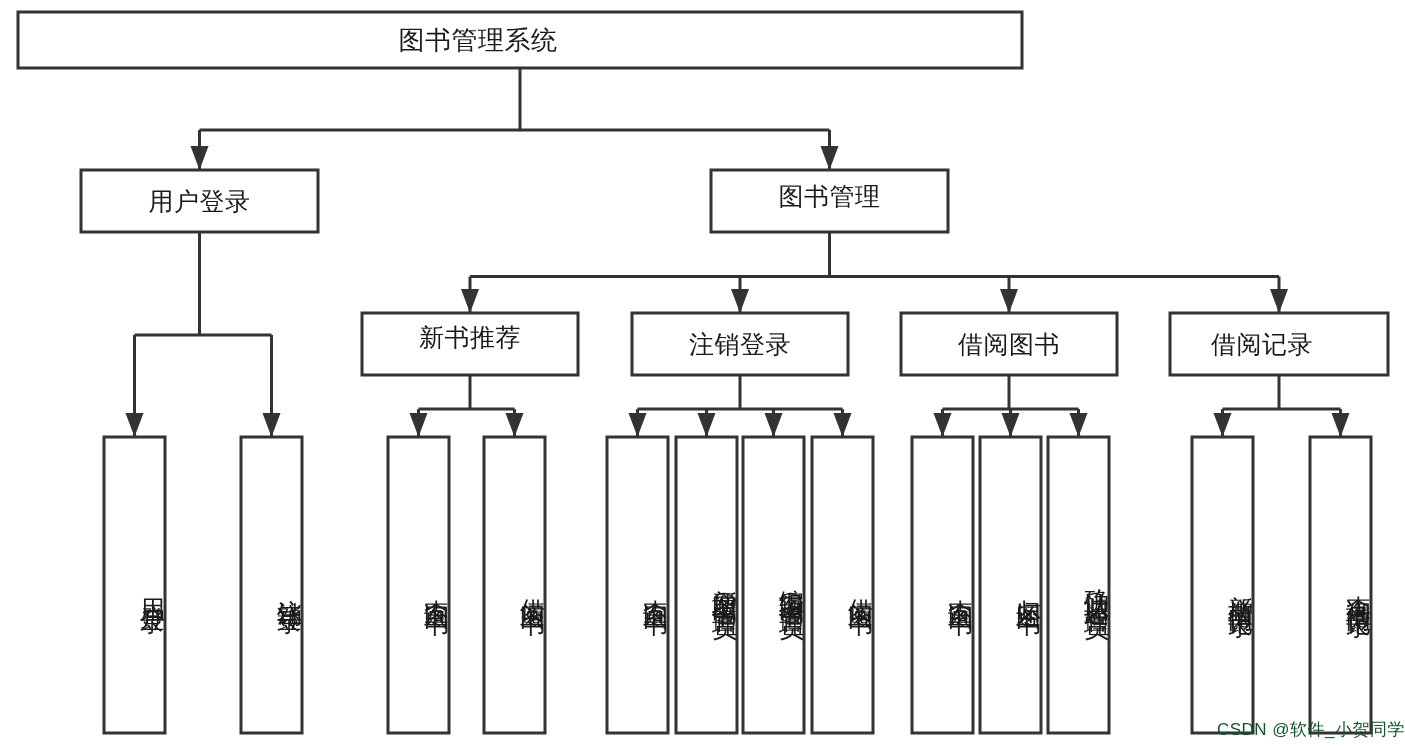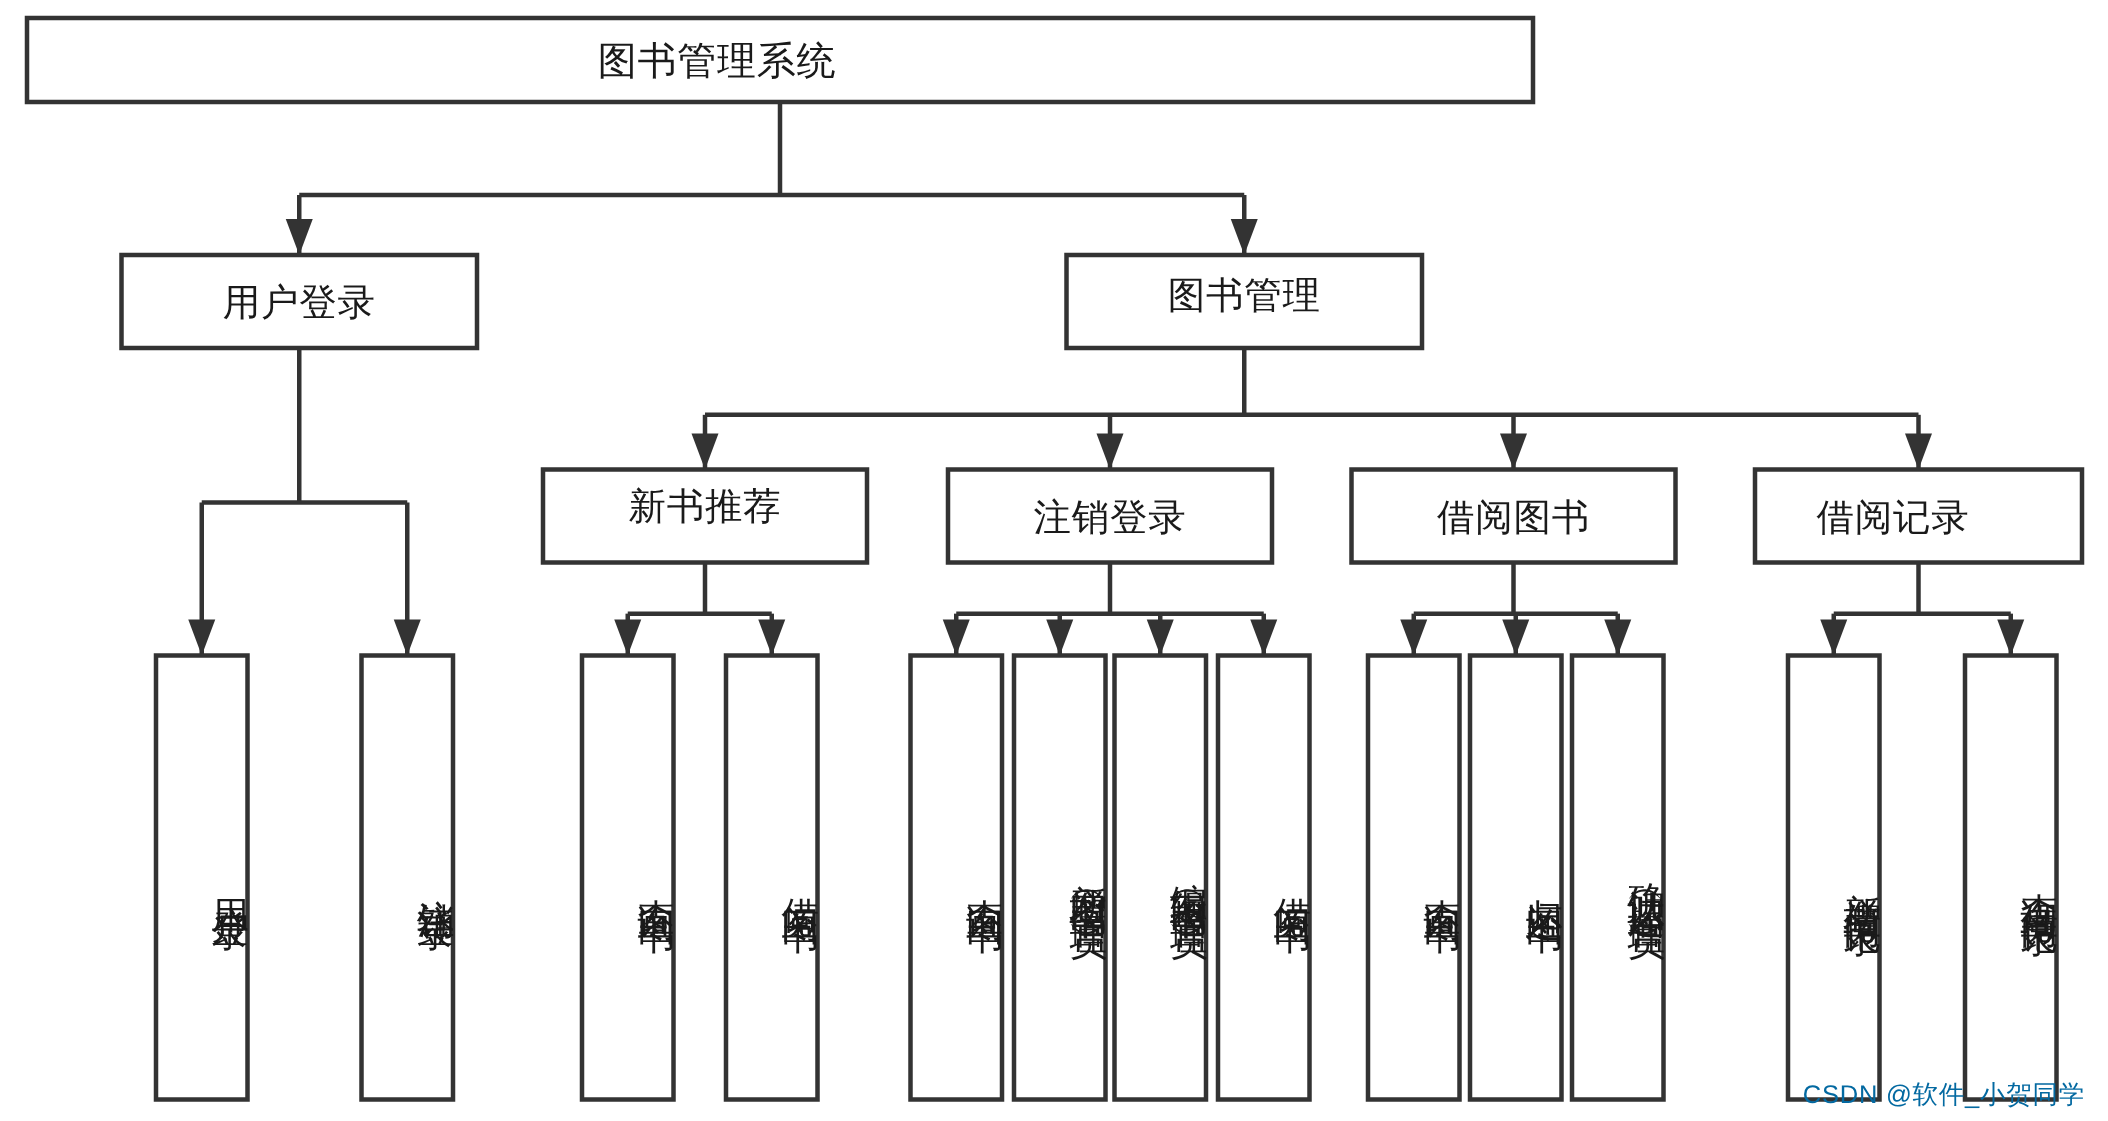--- a/index.html
+++ b/index.html
@@ -62,24 +62,24 @@
     writing-mode: vertical-rl;
     text-orientation: upright;
     font-size: 25px;
     letter-spacing: 4px;
     line-height: 1;
     align-items: flex-start;
     padding-top: 4px;
   }
   .watermark {
     position: absolute;
-    right: 15px;
+    right: 0;
     bottom: 6px;
     font-size: 17px;
-    color: #0369a1;
+    color: #14532d;
     font-family: "Liberation Sans", "DejaVu Sans", sans-serif;
     letter-spacing: 0.5px;
     white-space: nowrap;
   }
 </style>
 </head>
 <body>
 
 <div id="diagram-root">
   <svg id="tree-svg" viewBox="0 0 1405 747">

